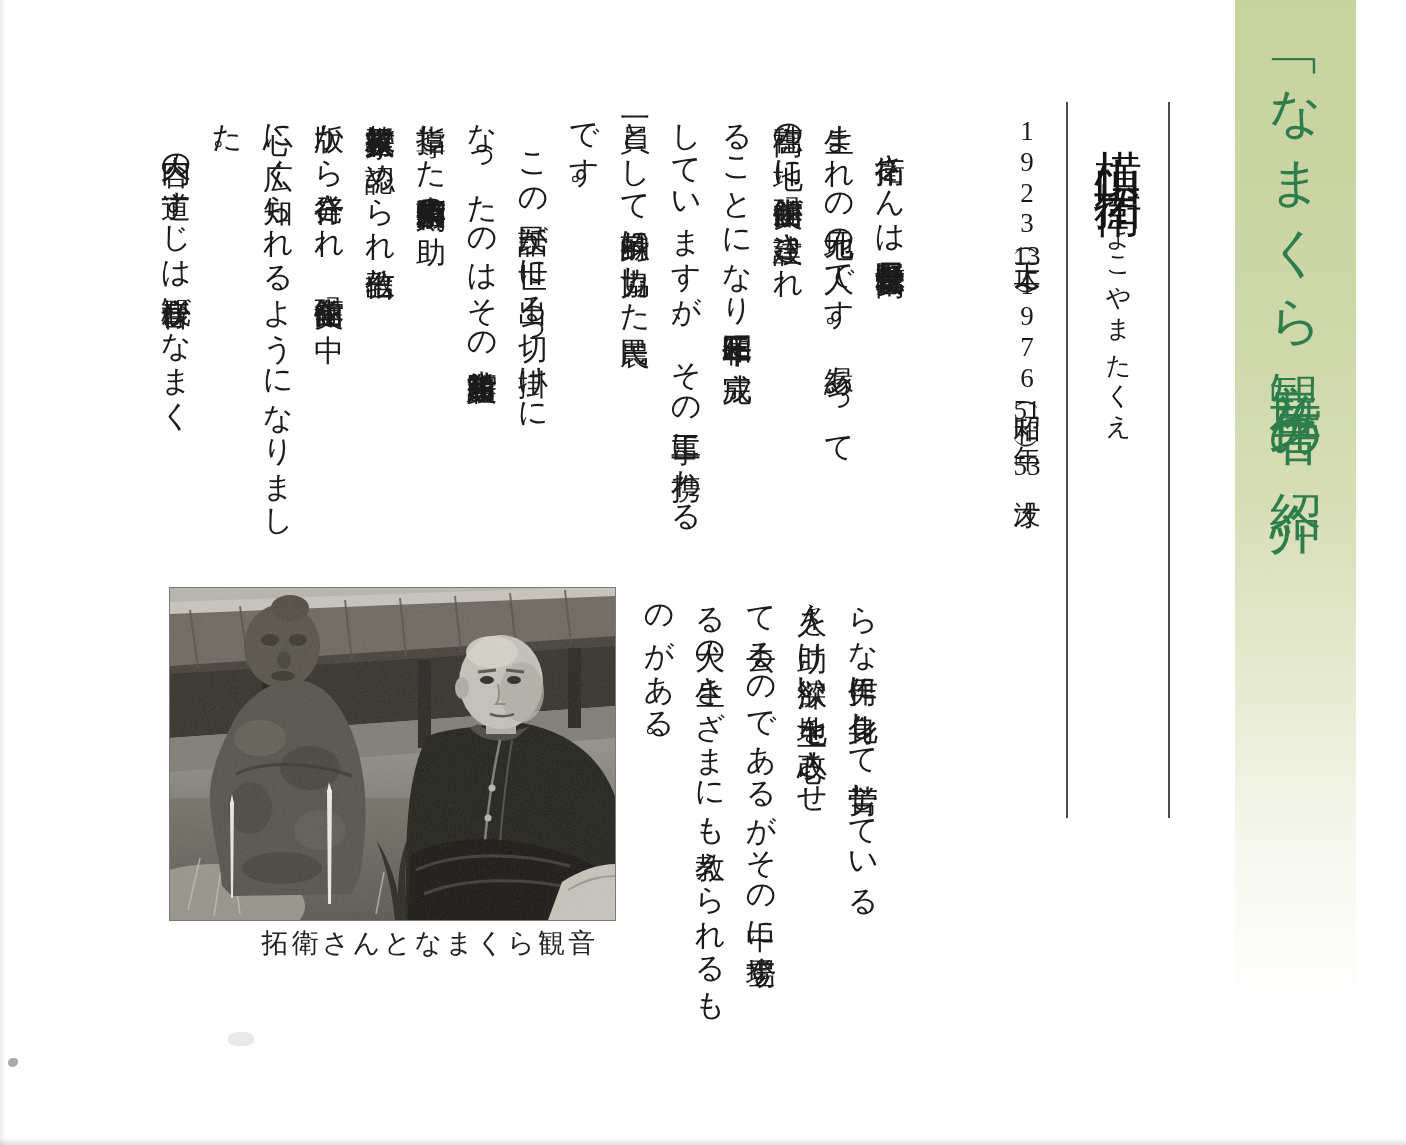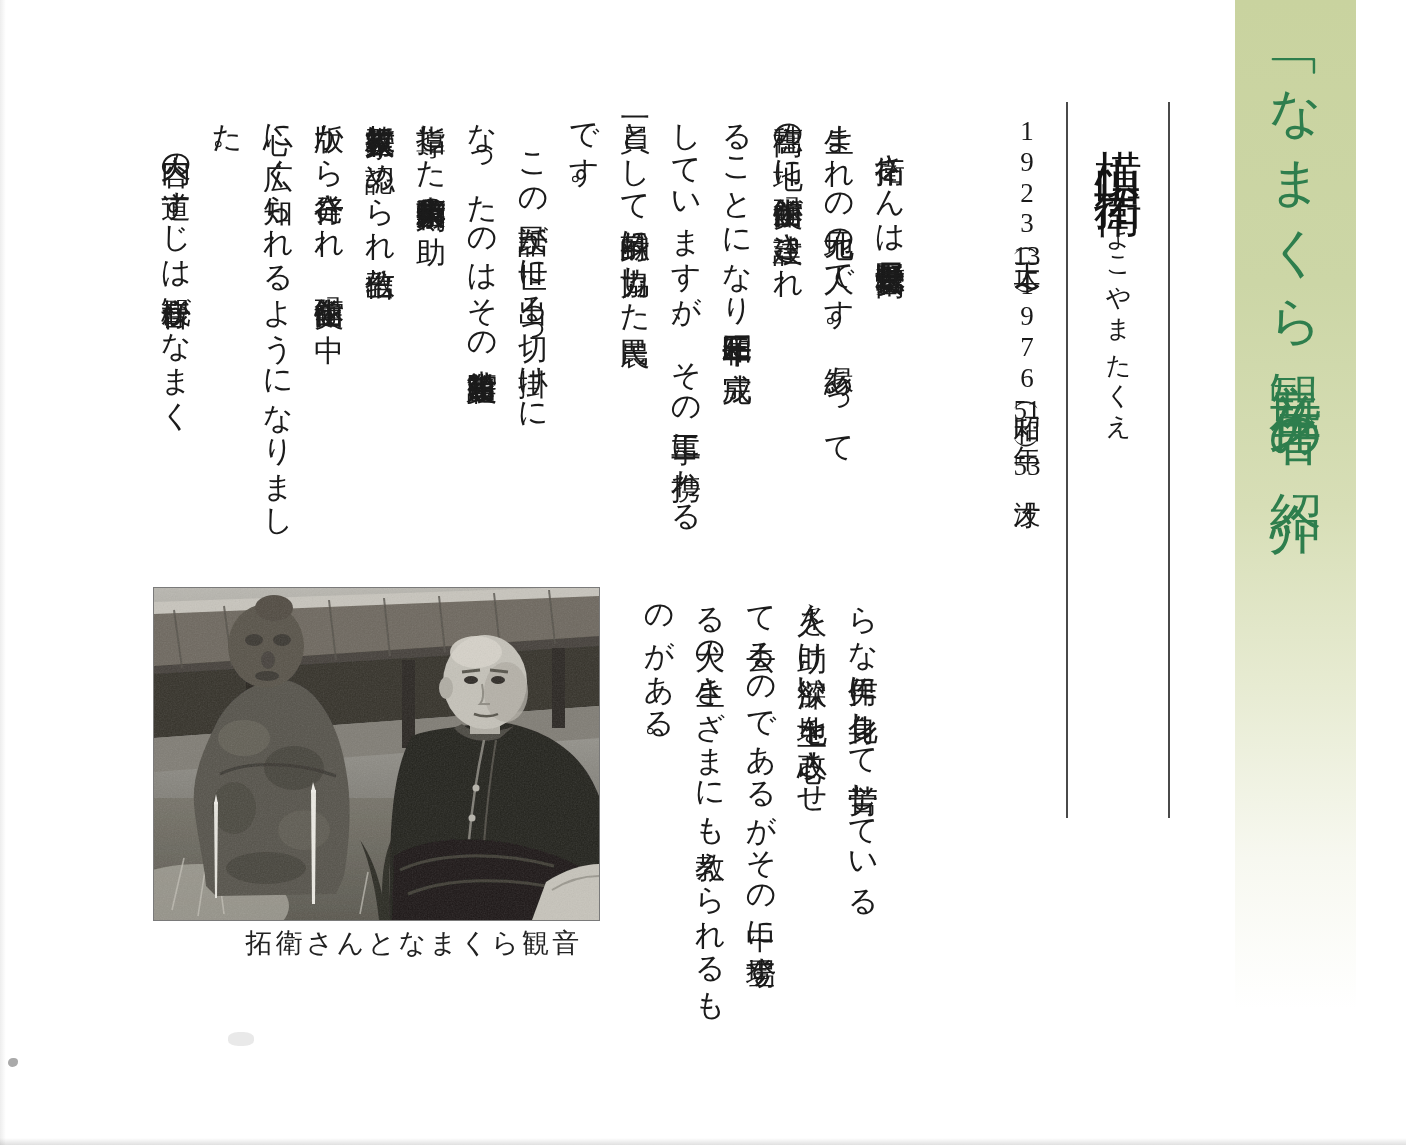--- a/index.html
+++ b/index.html
@@ -39,21 +39,21 @@
   .tcy{text-combine-upright:all;-webkit-text-combine:horizontal;}
   .upr{text-orientation:upright;}
 
   
   .body-block{position:absolute;color:#1b1b1b;}
   .body-block p{margin:0;line-height:51px;font-size:30px;letter-spacing:0.02em;white-space:nowrap;}
   .block1{left:150px;top:102px;width:766px;height:474px;}
   .block2{left:634px;top:585px;width:255px;height:470px;}
 
   
-  .photo-figure{position:absolute;left:154px;top:588px;width:520px;margin:0;}
+  .photo-figure{position:absolute;left:170px;top:588px;width:520px;margin:0;}
   .photo{width:445px;height:332px;outline:1px solid #7a7a7a;background:#8e8c86;}
   .photo svg{display:block;width:445px;height:332px;}
   .caption{margin-top:5px;text-align:center;font-size:27px;letter-spacing:0.12em;color:#222;}
 
   
   .page-number{position:absolute;left:1352px;top:1144px;font-size:28px;letter-spacing:2px;color:#2f2f2f;text-align:right;}
 
   
   .edge-left{position:absolute;left:0;top:0;width:6px;height:1145px;background:linear-gradient(to right,rgba(0,0,0,0.07),rgba(0,0,0,0));}
   .edge-bottom{position:absolute;left:0;top:1138px;width:1406px;height:7px;background:linear-gradient(to bottom,rgba(0,0,0,0),rgba(0,0,0,0.12));}

